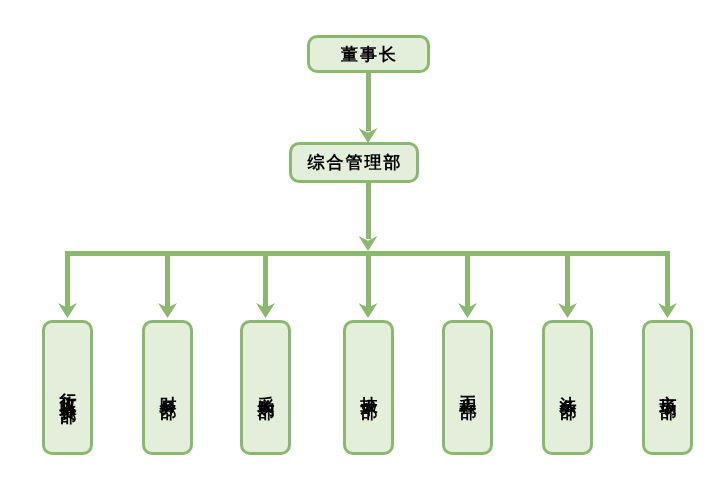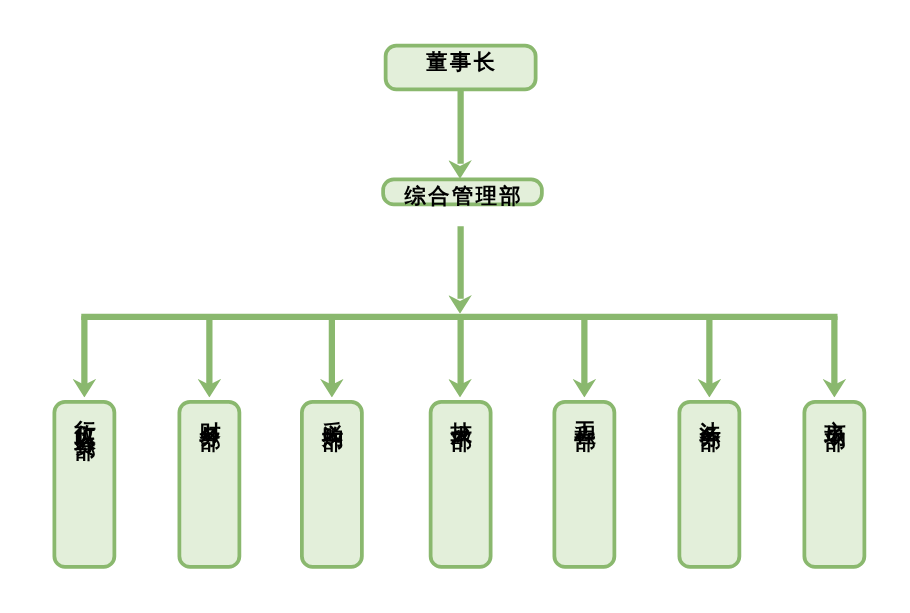--- a/index.html
+++ b/index.html
@@ -15,28 +15,29 @@
     background: #ffffff;
     overflow: hidden;
   }
   
   .node {
     position: absolute;
     background: #E3EFDA;
     border: 3.5px solid #8AB86E;
     border-radius: 10px;
     display: flex;
+    align-items: center;
     justify-content: center;
     color: #000000;
     font-weight: bold;
     font-size: 17px;
   }
   .node-h { letter-spacing: 2px; padding-left: 2px; white-space: nowrap; }
   .node-chairman   { left: 307px; top: 35px;  width: 123px; height: 38px; }
-  .node-management { left: 305px; top: 142px; width: 130px; height: 23px; }
+  .node-management { left: 289px; top: 142px; width: 130px; height: 41px; }
   .node-dept {
     top: 320px;
     width: 51px;
     height: 135px;
   }
   .node-dept .vtext {
     writing-mode: vertical-rl;
     text-orientation: upright;
     letter-spacing: 3.5px;
     line-height: 40px;

